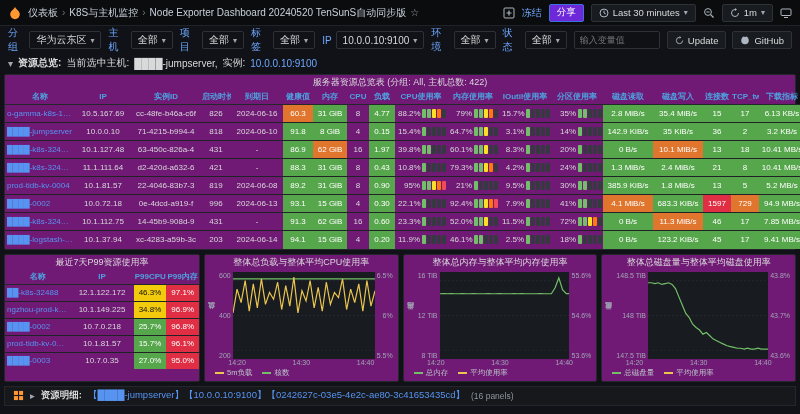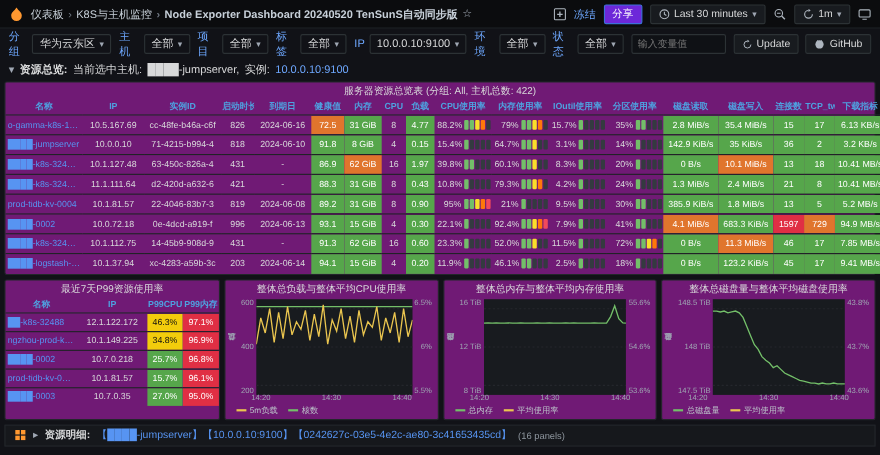--- a/index.html
+++ b/index.html
@@ -6,21 +6,21 @@
 html,body{width:800px;height:414px;overflow:hidden;background:#111217;color:#d8d9da;
   font-family:"Liberation Sans","DejaVu Sans",sans-serif;font-size:10px}
 svg{display:block}
 
 .nav{height:26px;display:flex;align-items:center;justify-content:space-between;padding:0 8px;
   background:#0b0c0e;border-bottom:1px solid #1f2226}
 .nav-left{display:flex;align-items:center;gap:6px;min-width:0}
 .crumbs{display:flex;align-items:center;gap:4px;white-space:nowrap}
 .crumb{color:#c7d0d9;cursor:pointer}
 .crumb+.crumb::before{content:"›";color:#6e7680;margin-right:4px}
-.crumb-current{font-weight:bold;max-width:330px;overflow:hidden;text-overflow:ellipsis}
+.crumb-current{font-weight:normal;max-width:330px;overflow:hidden;text-overflow:ellipsis}
 .star{color:#9fa7b3;cursor:pointer}
 .nav-right{display:flex;align-items:center;gap:7px}
 .icon-btn{display:flex;align-items:center;gap:3px;color:#aeb6bf;cursor:pointer}
 .freeze{color:#6ea8ff;cursor:pointer}
 .btn{display:inline-flex;align-items:center;gap:4px;height:18px;padding:0 7px;border:1px solid #2c3235;
   border-radius:2px;background:#181b1f;color:#d8d9da;font-size:9.5px;cursor:pointer;font-family:inherit}
 .btn-primary{background:#6d28d9;border-color:#3d71d9;color:#fff}
 .caret{color:#9fa7b3;font-size:8px}
 
 .filter-bar{height:28px;display:flex;align-items:center;gap:7px;padding:0 8px}
@@ -43,21 +43,21 @@
 table{width:100%;border-collapse:collapse;table-layout:fixed;font-size:8px}
 th{color:#4ea1e0;font-weight:bold;padding:1px 1px 2px;border-bottom:1px solid #23262b;
   white-space:nowrap;overflow:hidden}
 td{border-top:1px solid #202226;padding:0 2px;height:18px;text-align:center;white-space:nowrap;
   overflow:hidden;text-overflow:ellipsis}
 .cell-name{color:#5794f2;text-align:left;cursor:pointer}
 .bg-green{background:#56a64b;color:#fff}
 .bg-orange{background:#e0752d;color:#fff}
 .bg-red{background:#e02f44;color:#fff}
 .bg-yellow{background:#f2cc0c;color:#111}
-.gauge{display:flex;align-items:center;gap:2px;justify-content:center;padding-left:1px}
+.gauge{display:flex;align-items:center;gap:2px;justify-content:space-between;padding-left:1px}
 .gv{min-width:22px;text-align:right}
 .segs{display:flex;gap:1px}
 .seg{width:4px;height:9px;background:#343a40;border-radius:1px;display:inline-block}
 
 .bottom{display:flex;gap:4px;margin:0 4px;height:128px}
 .p99{width:196px;display:flex;flex-direction:column}
 .p99 td{height:17px;font-size:8px}
 .chart{flex:1;display:flex;flex-direction:column;min-width:0}
 .chart-body{flex:1;display:flex;padding:2px 3px 0 2px;min-height:0}
 .ylabel{writing-mode:vertical-rl;transform:rotate(180deg);font-size:7px;color:#9fa7b3;
@@ -259,21 +259,21 @@
           <th>下载指标</th>
         </tr>
       </thead>
     <tbody id="main-body">
         <tr>
           <td class="cell-name">o-gamma-k8s-16235</td>
           <td>10.5.167.69</td>
           <td>cc-48fe-b46a-c6f</td>
           <td>826</td>
           <td>2024-06-16</td>
-          <td class="bg-orange">72.5</td>
+          <td class="bg-orange">60.3</td>
           <td class="bg-green">31 GiB</td>
           <td>8</td>
           <td class="bg-green">4.77</td>
           <td>
             <div class="gauge">
               <span class="gv">88.2%</span>
               <div class="segs">
                 <span class="seg" style="background: rgb(115, 191, 105);"></span>
                 <span class="seg" style="background: rgb(115, 191, 105);"></span>
                 <span class="seg" style="background: rgb(250, 222, 42);"></span>

